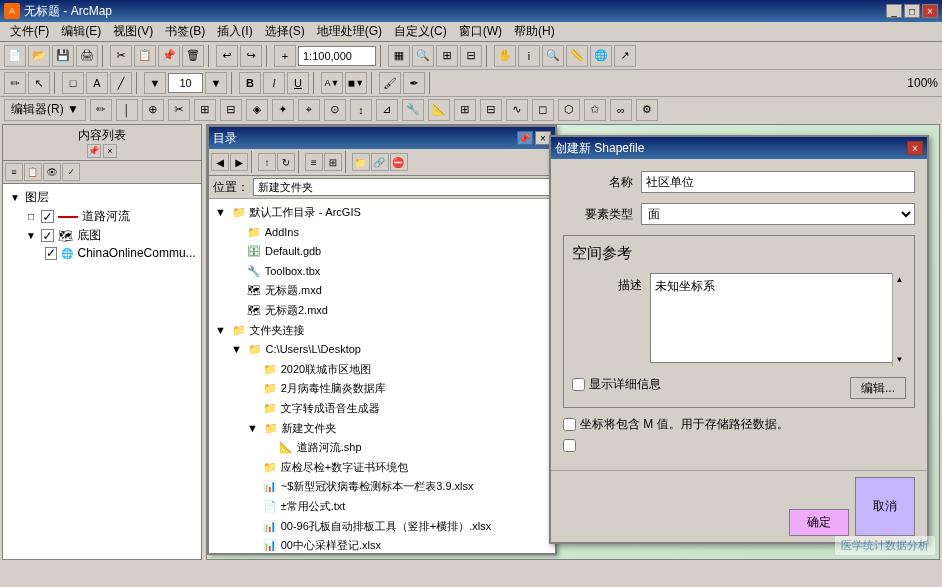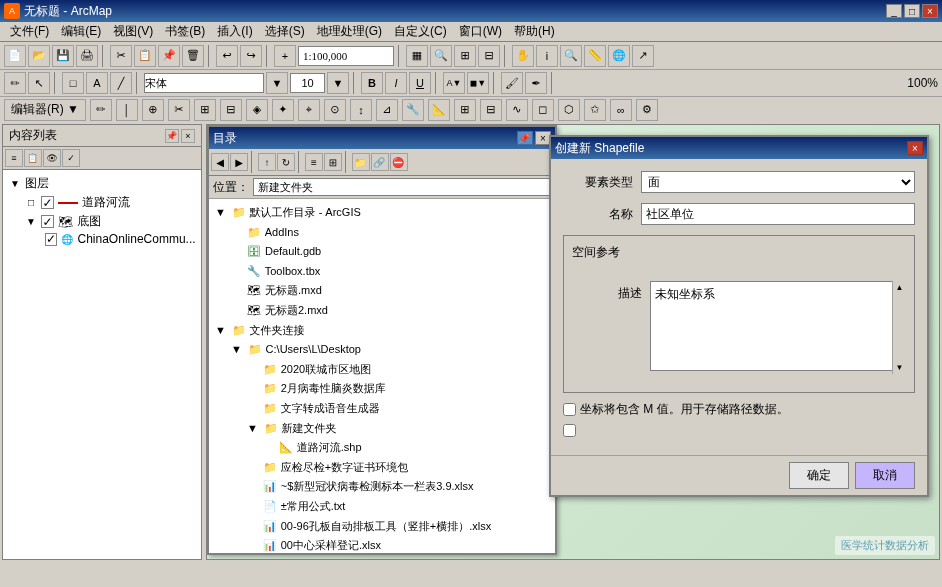--- a/index.html
+++ b/index.html
@@ -82,20 +82,21 @@
       flex-shrink: 0;
     }
     .panel-title {
       background: #d4d0c8;
       border-bottom: 1px solid #808080;
       padding: 2px 6px;
       font-size: 12px;
       display: flex;
       justify-content: space-between;
       align-items: center;
+      flex-direction: column;
     }
     .panel-toolbar {
       display: flex; align-items: center; padding: 2px; gap: 1px;
       background: #d4d0c8; border-bottom: 1px solid #808080;
     }
     .panel-content { padding: 4px; flex: 1; overflow: auto; }
 
     
     .tree-item { display: flex; align-items: center; gap: 4px; padding: 1px 2px; cursor: pointer; white-space: nowrap; }
     .tree-expand { width: 12px; text-align: center; font-size: 10px; cursor: pointer; }
@@ -181,42 +182,43 @@
       flex: 1; height: 22px; border: 1px solid #808080; background: white;
       padding: 0 4px; font-size: 12px;
     }
     .form-select {
       flex: 1; height: 22px; border: 1px solid #808080; background: white;
       font-size: 12px; padding: 0 2px;
     }
     .spatial-section {
       border: 1px solid #808080; padding: 8px; margin-bottom: 8px;
     }
-    .section-title { font-size: 12px; margin-bottom: 20px; }
+    .section-title { font-size: 15px; margin-bottom: 10px; }
     .desc-area {
       width: 100%; height: 100px; border: 1px solid #808080; background: white;
       padding: 4px; font-size: 12px; resize: none;
     }
     .edit-btn {
       background: #d4d0c8; border: 1px solid #808080; padding: 2px 10px;
       font-size: 12px; cursor: pointer; height: 22px;
     }
     .checkbox-row {
       display: flex; align-items: center; gap: 4px; margin-bottom: 6px; font-size: 12px;
     }
     .dialog-footer {
       display: flex; justify-content: flex-end; gap: 6px;
       padding: 6px 12px; border-top: 1px solid #a0a0a0;
     }
     .dialog-btn {
       background: #c4b5fd; border: 1px solid #808080; padding: 4px 16px;
       font-size: 12px; cursor: pointer; min-width: 60px;
     }
     .dialog-btn.primary {
-      background: #e5e5e5;
+      background: #f0abfc;
+      margin-top: 32px;
     }
 
     
     .watermark {
       position: absolute;
       bottom: 4px; right: 4px;
       font-size: 11px; color: rgba(0,100,150,0.6);
       background: rgba(255,255,255,0.5);
       padding: 2px 6px; border-radius: 2px;
     }
@@ -262,21 +264,21 @@
   <div class="tb-sep"></div>
   <div class="tb-btn">✂</div>
   <div class="tb-btn">📋</div>
   <div class="tb-btn">📌</div>
   <div class="tb-btn">🗑</div>
   <div class="tb-sep"></div>
   <div class="tb-btn">↩</div>
   <div class="tb-btn">↪</div>
   <div class="tb-sep"></div>
   <div class="tb-btn">+</div>
-  <input class="tb-input" style="width: 96px; font-family: Liberation Serif, serif;" readonly="" value="1:100,000">
+  <input class="tb-input" style="width: 78px;" readonly="" value="1:100,000">
   <div class="tb-sep"></div>
   <div class="tb-btn">▦</div>
   <div class="tb-btn">🔍</div>
   <div class="tb-btn">⊞</div>
   <div class="tb-btn">⊟</div>
   <div class="tb-sep"></div>
   <div class="tb-btn">✋</div>
   <div class="tb-btn">ℹ</div>
   <div class="tb-btn">🔍</div>
   <div class="tb-btn">📏</div>
@@ -285,21 +287,20 @@
 </div>
 
 <div class="font-toolbar">
   <div class="tb-btn">✏</div>
   <div class="tb-btn">↖</div>
   <div class="tb-sep"></div>
   <div class="tb-btn">□</div>
   <div class="tb-btn">A</div>
   <div class="tb-btn">╱</div>
   <div class="tb-sep"></div>
-  <input class="font-select" readonly="" value="宋体" style="">
   <div class="tb-btn">▼</div>
   <input class="font-size-input" readonly="" value="10" style="">
   <div class="tb-btn">▼</div>
   <div class="tb-sep"></div>
   <div class="tb-btn" style="font-weight:bold;">B</div>
   <div class="tb-btn" style="font-style:italic;">I</div>
   <div class="tb-btn" style="text-decoration:underline;">U</div>
   <div class="tb-sep"></div>
   <div class="tb-btn" style="font-size:9px;">A▼</div>
   <div class="tb-btn" style="font-size:9px;">◼▼</div>
@@ -529,47 +530,54 @@
       </div>
 
       <div class="shapefile-dialog">
         <div class="dialog-title">
           <span>创建新 Shapefile</span>
           <div class="title-btn" style="background:#c0392b;color:white;border-color:#a03020;">×</div>
         </div>
         <div class="dialog-body">
 
           <div class="form-row">
+            <span class="form-label">名称</span>
+            <input class="form-input" value="社区单位" style="">
+          </div>
+
+          <div class="form-row">
             <span class="form-label">要素类型</span>
             <select class="form-select">
               <option>点</option>
               <option>折线</option>
               <option selected="">面</option>
               <option>多点</option>
               <option>多面体</option>
             </select>
-          </div>
-
-          <div class="form-row">
-            <span class="form-label">名称</span>
-            <input class="form-input" value="社区单位" style="">
           </div>
 
           <div class="spatial-section">
             <div class="section-title">空间参考</div>
             <div class="form-row" style="align-items:flex-start;">
               <span class="form-label" style="padding-top:4px;">描述</span>
               <div style="flex:1;position:relative;">
                 <textarea class="desc-area" style="height: 90px; font-size: 12px;">未知坐标系</textarea>
                 <div style="position:absolute;right:0;top:0;width:14px;height:100%;background:#d4d0c8;border-left:1px solid #a0a0a0;display:flex;flex-direction:column;justify-content:space-between;align-items:center;padding:2px 0;">
                   <div style="font-size:8px;">▲</div>
                   <div style="font-size:8px;">▼</div>
                 </div>
               </div>
             </div>
+            <div style="display:flex;justify-content:space-between;align-items:center;margin-top:4px;">
+              <div class="checkbox-row">
+                <input type="checkbox" style="">
+                <span>显示详细信息</span>
+              </div>
+              <button class="edit-btn">编辑...</button>
+            </div>
           </div>
 
           <div class="checkbox-row">
             <input type="checkbox" style="">
             <span>坐标将包含 M 值。用于存储路径数据。</span>
           </div>
 
           <div class="checkbox-row">
             <input type="checkbox" style="">
           </div>

